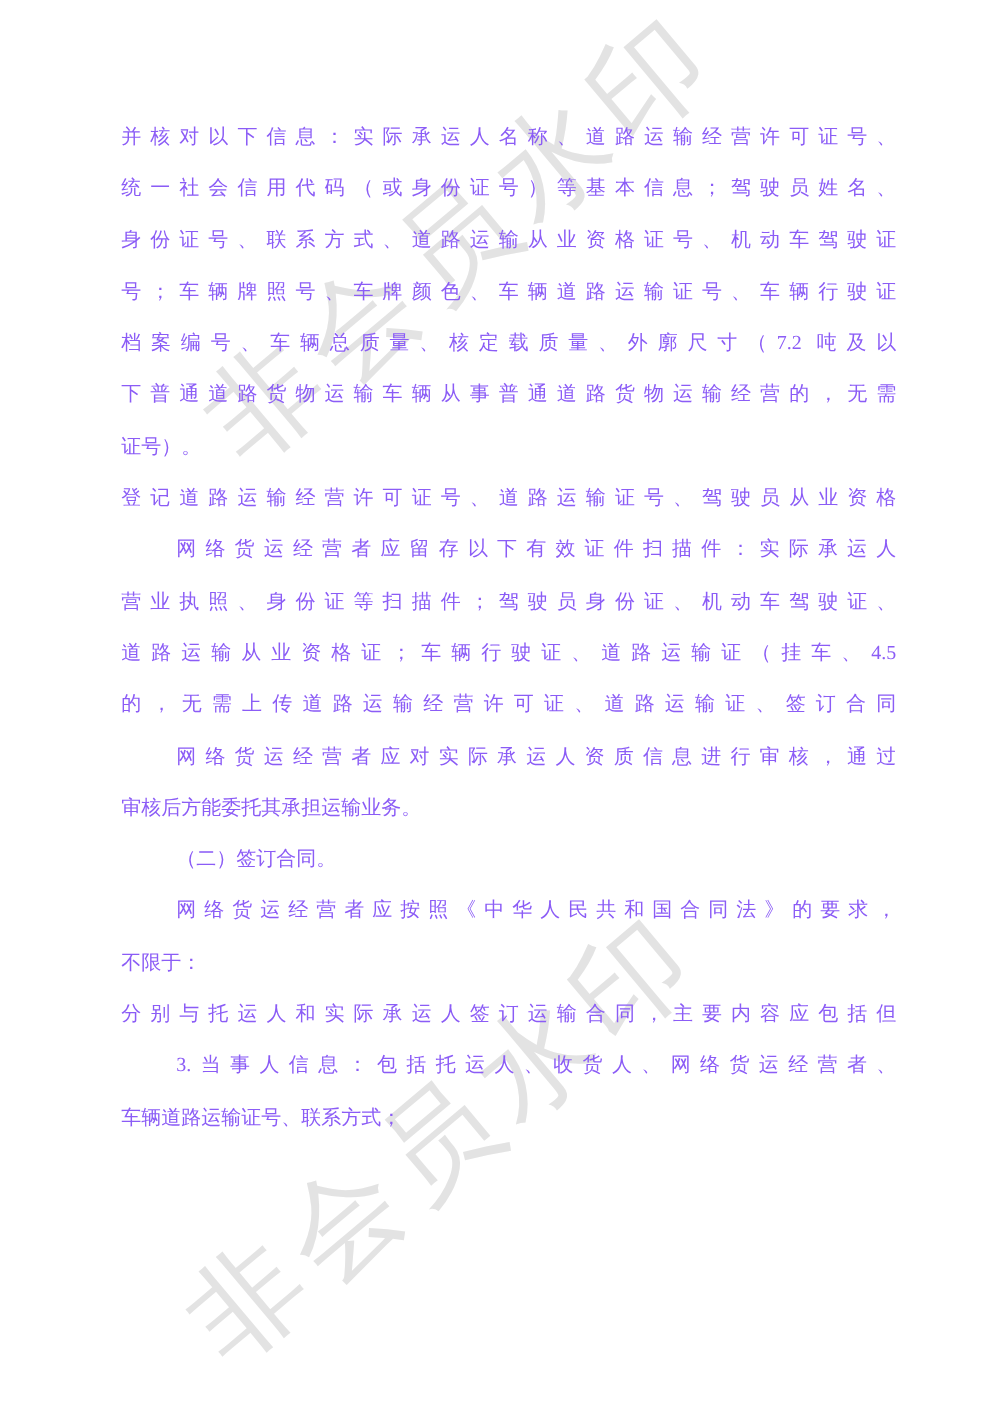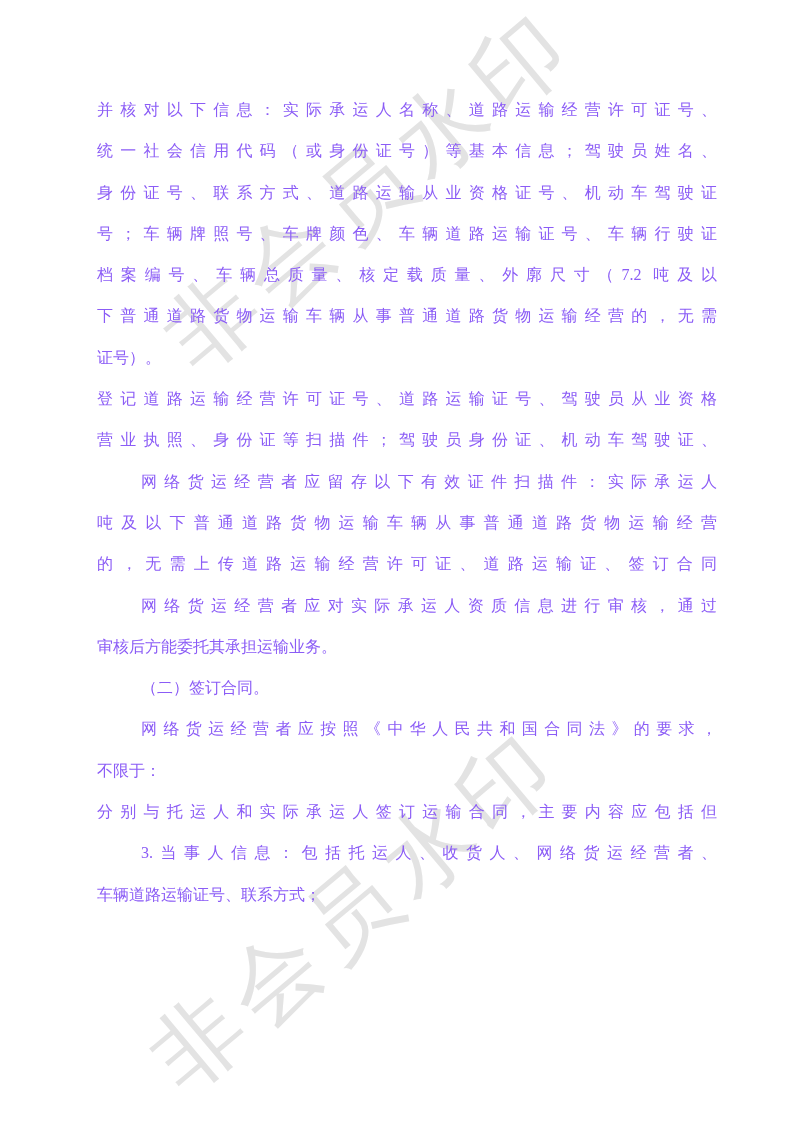--- a/index.html
+++ b/index.html
@@ -69,23 +69,23 @@
 
   <div class="doc">
     <div class="line j">并核对以下信息：实际承运人名称、道路运输经营许可证号、</div>
     <div class="line j">统一社会信用代码（或身份证号）等基本信息；驾驶员姓名、</div>
     <div class="line j">身份证号、联系方式、道路运输从业资格证号、机动车驾驶证</div>
     <div class="line j">号；车辆牌照号、车牌颜色、车辆道路运输证号、车辆行驶证</div>
     <div class="line j">档案编号、车辆总质量、核定载质量、外廓尺寸（7.2 吨及以</div>
     <div class="line j">下普通道路货物运输车辆从事普通道路货物运输经营的，无需</div>
     <div class="line">证号）。</div>
     <div class="line j">登记道路运输经营许可证号、道路运输证号、驾驶员从业资格</div>
+    <div class="line j ind">网络货运经营者应留存以下有效证件扫描件：实际承运人</div>
     <div class="line j">营业执照、身份证等扫描件；驾驶员身份证、机动车驾驶证、</div>
-    <div class="line j ind">网络货运经营者应留存以下有效证件扫描件：实际承运人</div>
-    <div class="line j">吨及以下普通道路货物运输车辆从事普通道路货物运输经营</div>
+    <div class="line j">道路运输从业资格证；车辆行驶证、道路运输证（挂车、4.5</div>
     <div class="line j">的，无需上传道路运输经营许可证、道路运输证、签订合同</div>
     <div class="line j ind">网络货运经营者应对实际承运人资质信息进行审核，通过</div>
     <div class="line">审核后方能委托其承担运输业务。</div>
     <div class="line ind">（二）签订合同。</div>
     <div class="line j ind">网络货运经营者应按照《中华人民共和国合同法》的要求，</div>
     <div class="line">不限于：</div>
     <div class="line j">分别与托运人和实际承运人签订运输合同，主要内容应包括但</div>
     <div class="line j ind">3.当事人信息：包括托运人、收货人、网络货运经营者、</div>
     <div class="line">车辆道路运输证号、联系方式；</div>
   </div>

